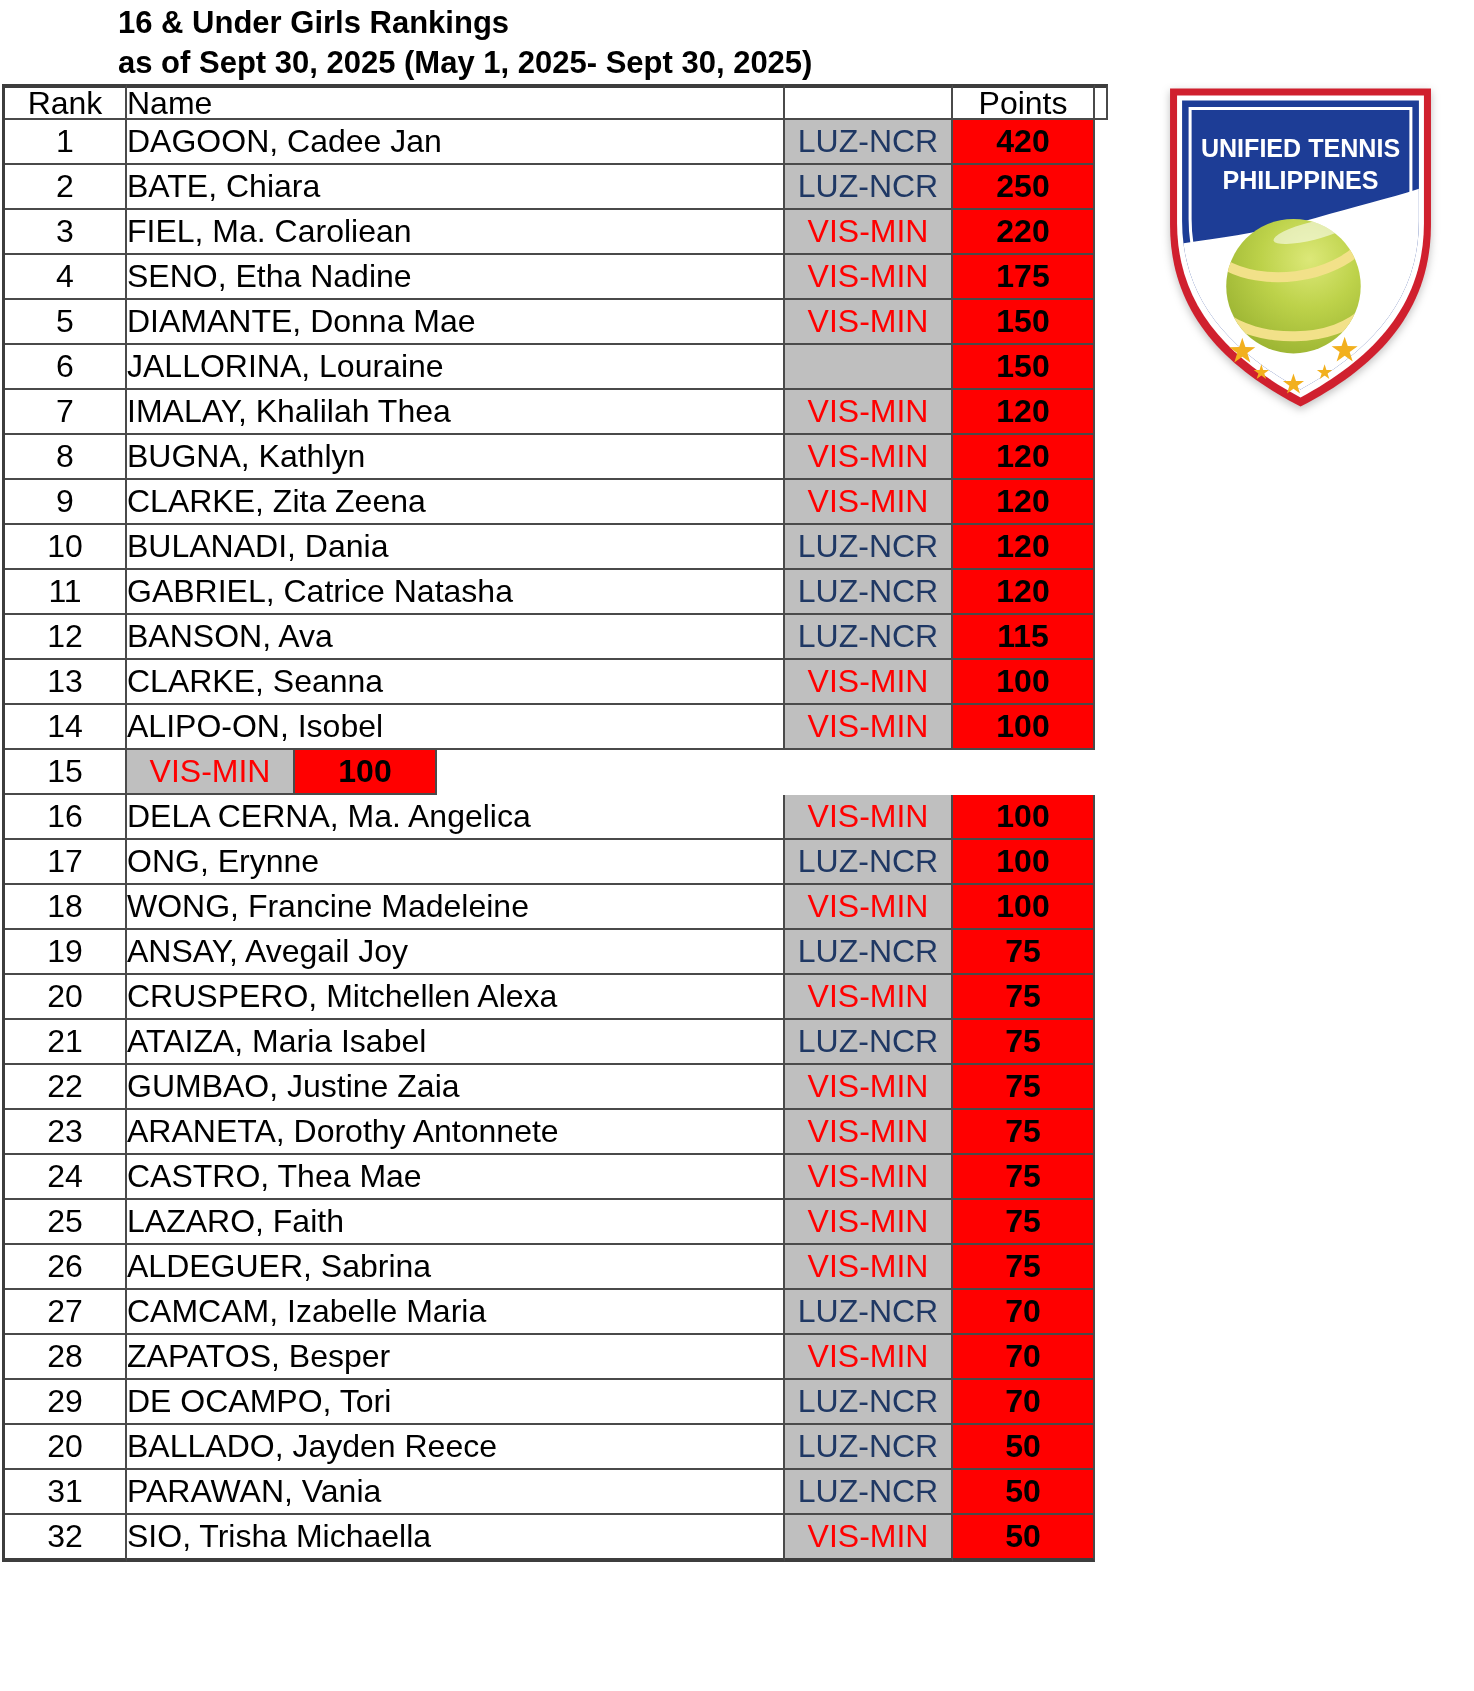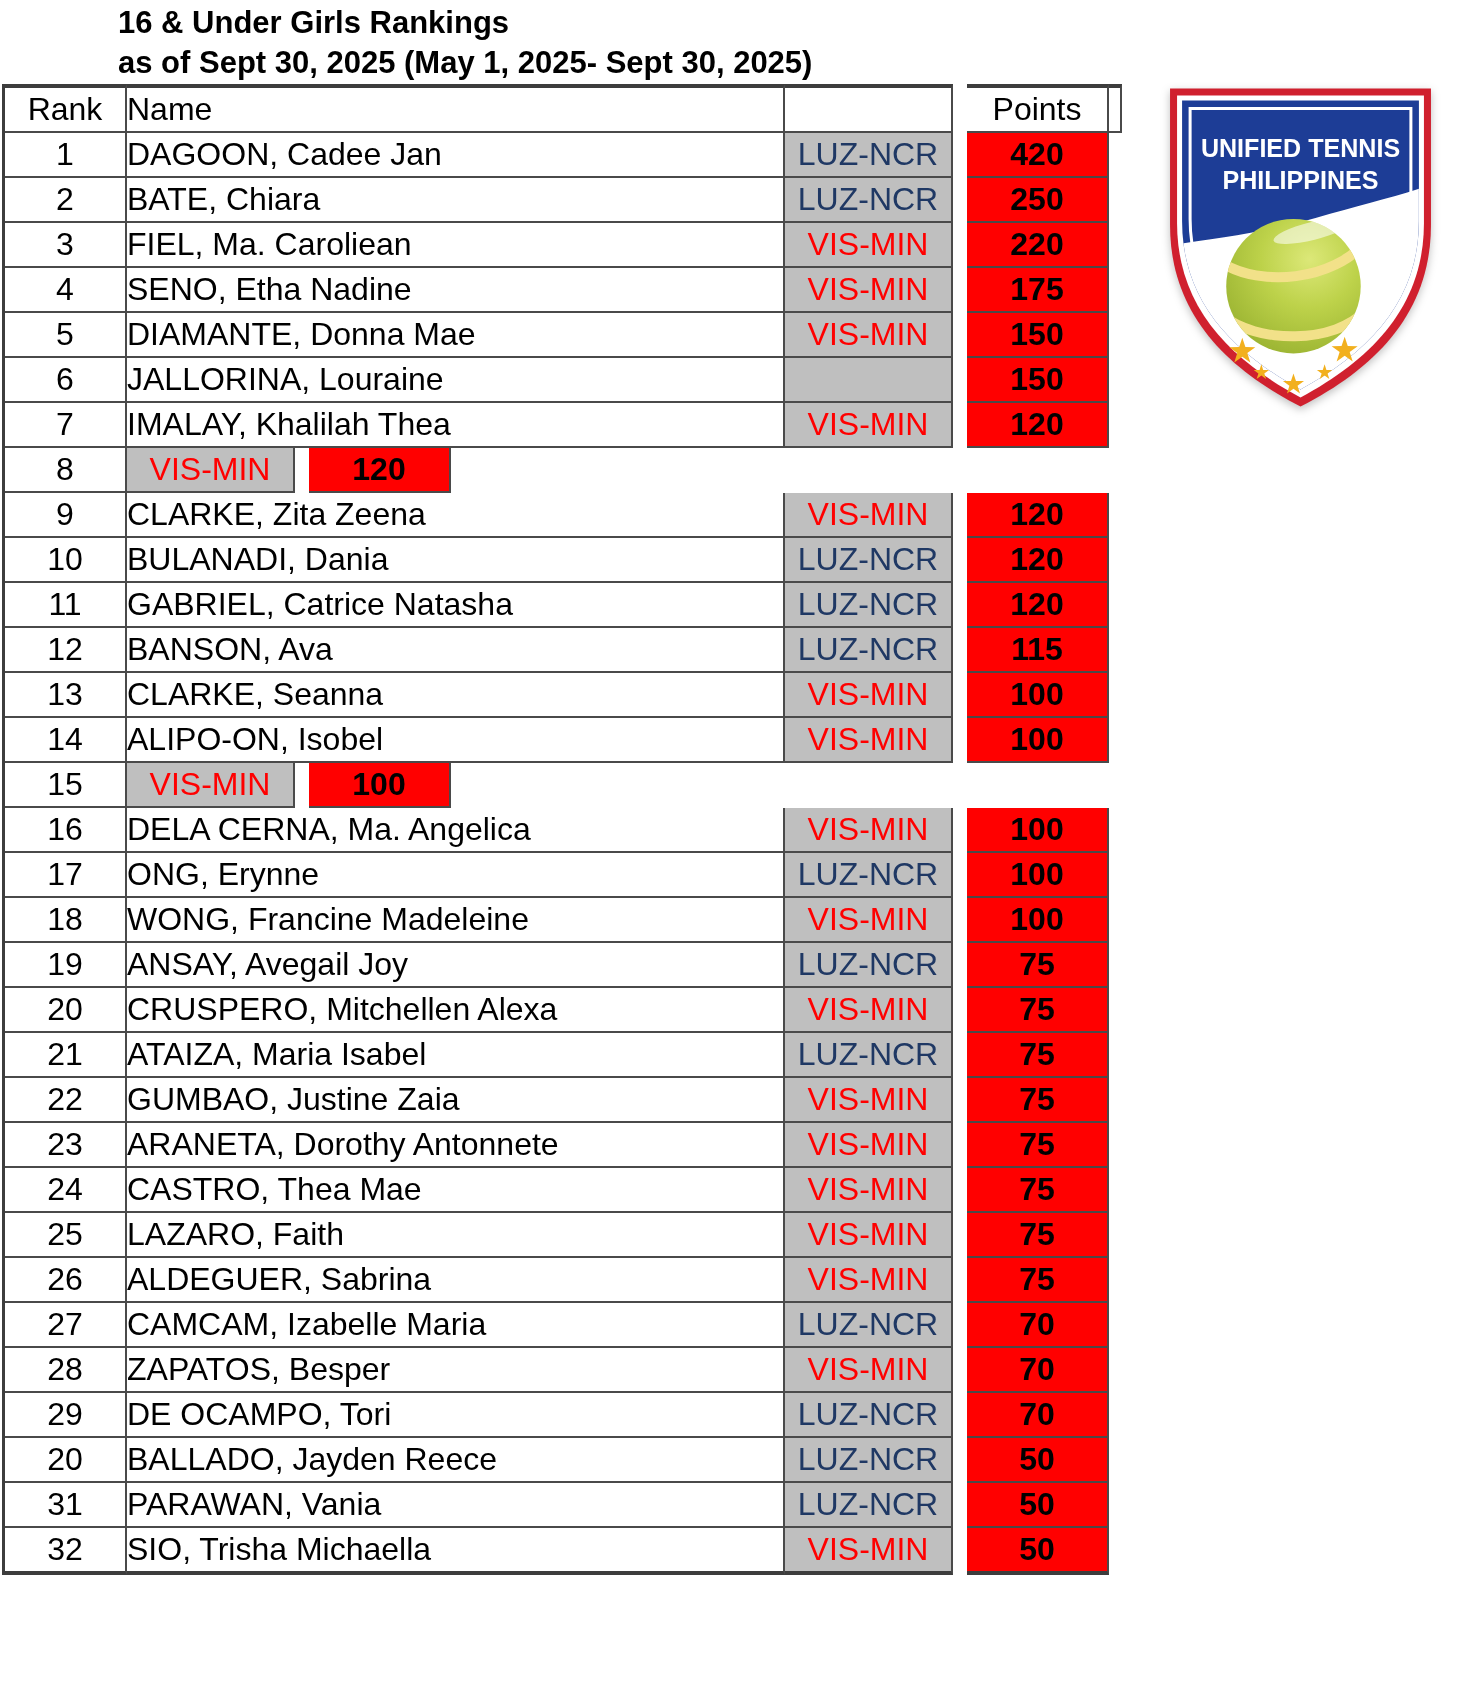--- a/index.html
+++ b/index.html
@@ -21,25 +21,25 @@
   }
   .row { display: flex; border-left: 3px solid #3d3d3d; }
   .row .c {
     box-sizing: border-box;
     border-right: 2px solid #4a4a4a;
     border-bottom: 2px solid #4a4a4a;
     height: 45px;
     display: flex; align-items: center;
     overflow: hidden; white-space: nowrap;
   }
-  .thead .c { height: 49px; border-top: 4px solid #3d3d3d; background: #fff; }
+  .thead .c { height: 36px; border-top: 4px solid #3d3d3d; background: #fff; }
   .rank-c   { width: 122px; justify-content: center; }
   .name-c   { width: 658px; }
   .region-c { width: 168px; justify-content: center; background: var(--region-bg); }
-  .points-c { width: 142px; justify-content: center; font-weight: bold; background: var(--points-bg); margin-left: 14px; }
+  .points-c { width: 142px; justify-content: center; font-weight: bold; background: var(--points-bg); }
   .thead .region-c, .thead .points-c { background: #fff; font-weight: normal; }
   .points-ext { width: 13px; background: #fff; }
   .region-c.luz { color: var(--luz-ncr-text); text-align: right; }
   .region-c.vis { color: var(--vis-min-text); }
   #rows .row:last-child .c { border-bottom: 4px solid #3d3d3d; height: 47px; }
   .logo-wrap {
     position: absolute; left: 1160px; top: 84px;
     width: 281px; height: 327px;
   }
   .logo-wrap svg { filter: drop-shadow(0 3px 4px rgba(0,0,0,0.25)); }
@@ -105,20 +105,21 @@
 
   <div class="row">
     <div class="c rank-c">7</div>
     <div class="c name-c">IMALAY, Khalilah Thea</div>
     <div class="c region-c vis">VIS-MIN</div>
     <div class="c points-c">120</div>
   </div>
 
   <div class="row">
     <div class="c rank-c">8</div>
+    <div class="c name-c">BUGNA, Kathlyn</div>
     <div class="c region-c vis">VIS-MIN</div>
     <div class="c points-c">120</div>
   </div>
 
   <div class="row">
     <div class="c rank-c">9</div>
     <div class="c name-c">CLARKE, Zita Zeena</div>
     <div class="c region-c vis">VIS-MIN</div>
     <div class="c points-c">120</div>
   </div>

